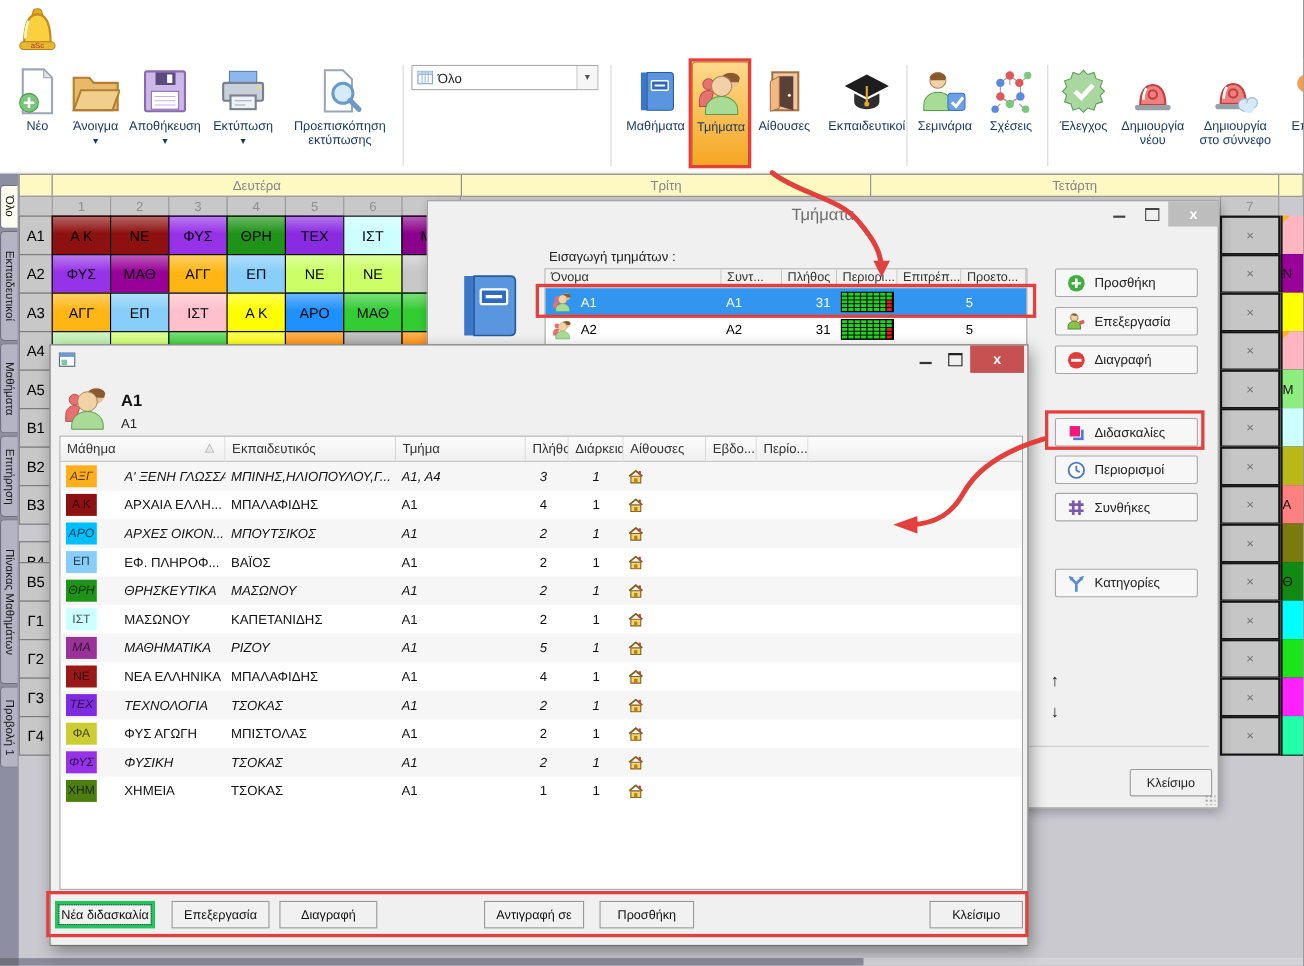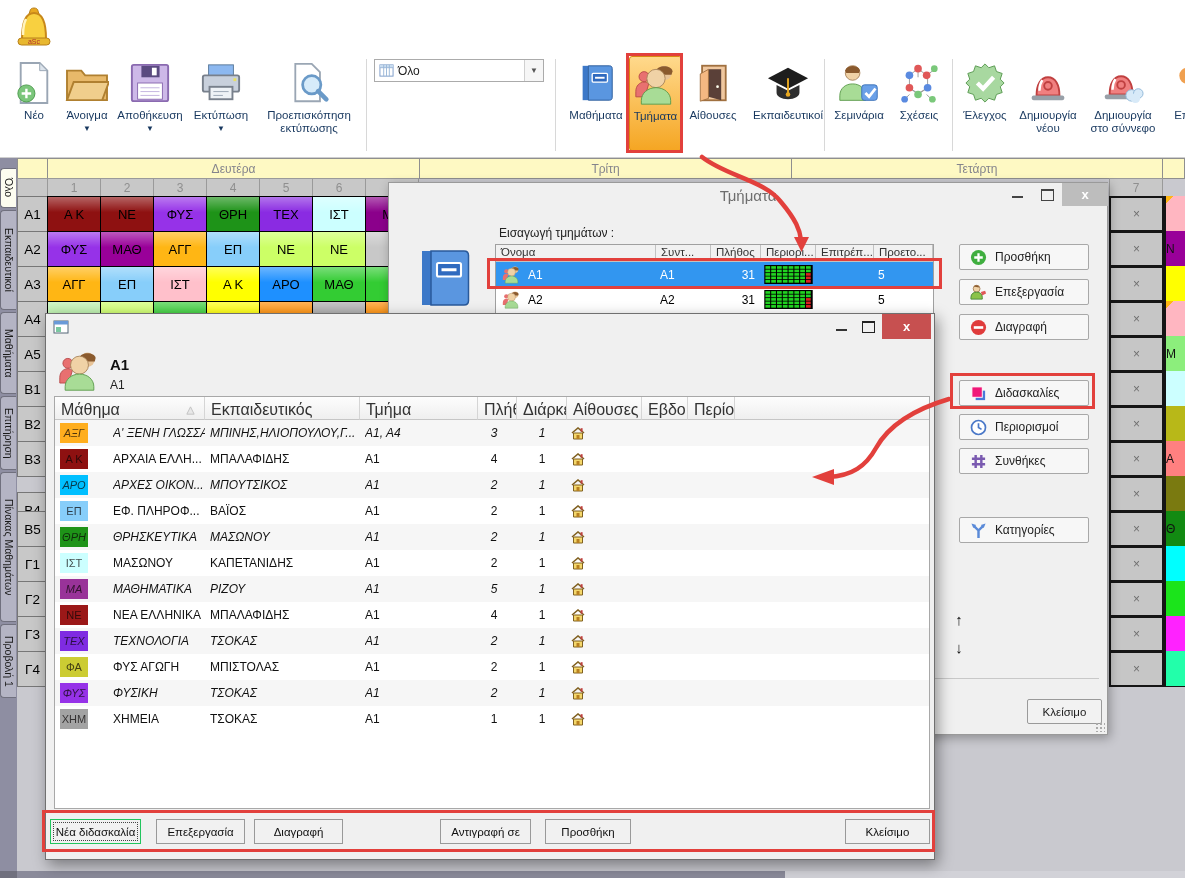--- a/index.html
+++ b/index.html
@@ -64,29 +64,29 @@
         display:flex;align-items:center;font-size:12px;color:#222;box-sizing:border-box;}
   .tbtn .bicon{width:18px;height:18px;margin:0 8px 0 9px;display:flex;align-items:center;justify-content:center;}
   .updown{position:absolute;left:560px;width:20px;height:20px;font-size:15px;color:#111;text-align:center;}
   .closebtn2{position:absolute;background:#f2f2f2;border:1px solid #9a9a9a;border-radius:2px;font-size:11.5px;color:#222;
              display:flex;align-items:center;justify-content:center;}
   .grip{position:absolute;right:2px;bottom:2px;width:10px;height:10px;
         background-image:radial-gradient(#aaa 1px,transparent 1.2px);background-size:4px 4px;}
   
   .ktable{position:absolute;left:8px;top:82px;width:874px;height:411px;background:#fff;border:1px solid #a8a8a8;overflow:hidden;}
   .khead{position:absolute;top:0;height:23px;background:linear-gradient(#fdfdfd,#efefef);border-right:1px solid #d5d5d5;border-bottom:1px solid #c6c6c6;
-         box-sizing:border-box;font-size:16px;color:#333;padding:4px 0 0 6px;white-space:nowrap;overflow:hidden;}
+         box-sizing:border-box;font-size:12px;color:#333;padding:4px 0 0 6px;white-space:nowrap;overflow:hidden;}
   .krow{position:absolute;left:0;width:874px;height:26px;}
   .krow.odd{background:#f6f6f6;font-style:italic;}
   .kf{position:absolute;top:0;height:26px;display:flex;align-items:center;font-size:12px;color:#111;white-space:nowrap;overflow:hidden;}
   .badge{position:absolute;left:5px;top:3px;width:28px;height:20px;display:flex;align-items:center;justify-content:center;
          font-size:11px;color:rgba(10,5,5,.72);}
   .kbtn{position:absolute;top:505px;height:25px;background:#f1f1f1;border:1px solid #999;box-sizing:border-box;
         display:flex;align-items:center;justify-content:center;font-size:11.5px;color:#111;}
-  .kbtn.focus{border:1px solid #22c55e;outline:1px dotted #444;outline-offset:-4px;text-align:center;}
+  .kbtn.focus{border:4px solid #22c55e;outline:1px dotted #444;outline-offset:-4px;text-align:center;}
   
   .ann{position:absolute;border:3px solid #E2403C;z-index:9;pointer-events:none;box-sizing:border-box;}
   #arrows{position:absolute;left:0;top:0;width:1185px;height:878px;z-index:10;pointer-events:none;}
 </style>
 </head>
 <body>
 
 <div id="app">
 
   <div class="logo">
@@ -824,21 +824,21 @@
    <div class="kf" style="left:516px;width:70px">
             <svg viewBox="0 0 14 13" width="14" height="13">
               <path d="M1 6L7 1l6 5" fill="none" stroke="#806020" stroke-width="1.6"></path>
               <rect x="9.6" y="1.2" width="2" height="3.4" fill="#C04040"></rect>
               <path d="M2.5 6h9v6h-9z" fill="#F4D76A" stroke="#806020"></path>
               <rect x="5.5" y="8" width="3" height="4" fill="#B88020"></rect>
             </svg>
           </div>
  </div>
         <div class="krow " style="top:309px">
-   <div class="badge" style="background:#a3a3a3">ΧΗΜ</div>
+   <div class="badge" style="background:#4d7c0f">ΧΗΜ</div>
    <div class="kf" style="left:58px;width:92px">ΧΗΜΕΙΑ</div>
    <div class="kf" style="left:155px;width:150px">ΤΣΟΚΑΣ</div>
    <div class="kf" style="left:310px;width:113px">A1</div>
    <div class="kf" style="left:423px;width:32px;justify-content:center">1</div>
    <div class="kf" style="left:462px;width:50px;justify-content:center">1</div>
    <div class="kf" style="left:516px;width:70px">
             <svg viewBox="0 0 14 13" width="14" height="13">
               <path d="M1 6L7 1l6 5" fill="none" stroke="#806020" stroke-width="1.6"></path>
               <rect x="9.6" y="1.2" width="2" height="3.4" fill="#C04040"></rect>
               <path d="M2.5 6h9v6h-9z" fill="#F4D76A" stroke="#806020"></path>

